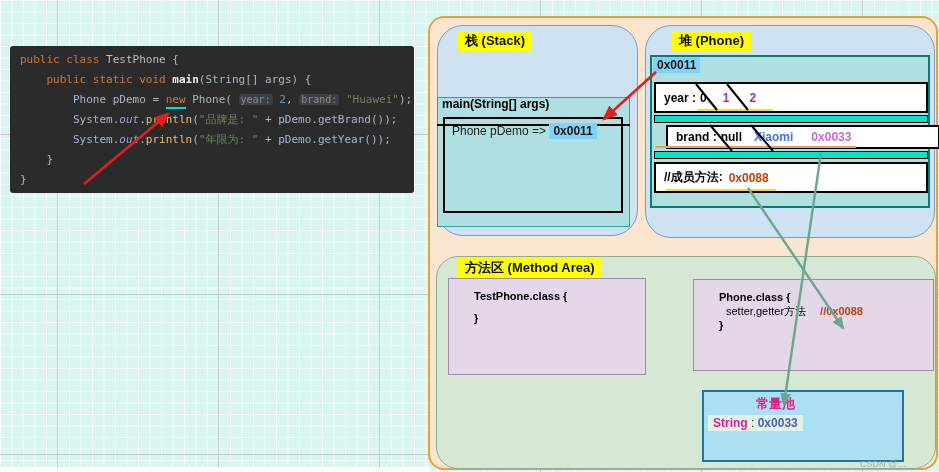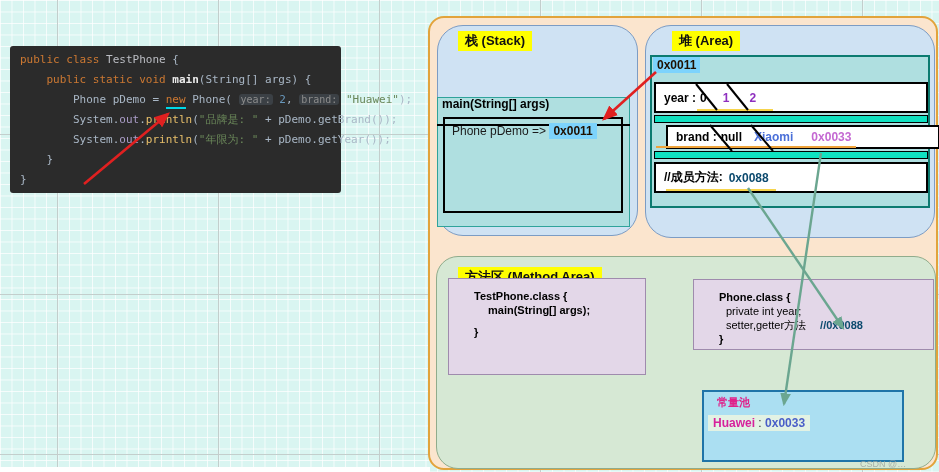--- a/index.html
+++ b/index.html
@@ -17,36 +17,36 @@
       linear-gradient(90deg,#C3CECC 1px,transparent 1px),
       linear-gradient(rgba(255,255,255,.75) 1px,transparent 1px),
       linear-gradient(90deg,rgba(255,255,255,.75) 1px,transparent 1px);
     background-size:161px 160px,161px 160px,11.5px 11.5px,11.5px 11.5px;
     background-position:0 -26px,57px 0,0 0,0 0;
   }
   .bottom-white{position:absolute;left:0;top:467px;width:430px;height:5px;background:#fff;}
 
   
   .code-panel{
-    position:absolute;left:10px;top:46px;width:331px;height:147px;
+    position:absolute;left:10px;top:46px;width:404px;height:147px;
     background:#2B2B2B;border-radius:3px;
     font-family:"DejaVu Sans Mono","Liberation Mono",monospace;
     font-size:11px;line-height:20px;padding:4px 0 0 10px;box-sizing:border-box;
     white-space:pre;color:#A9B7C6;
   }
   .code-line{height:20px;}
   .tok-kw{color:#CC7832;}
   .tok-cls{color:#BCBEC4;}
   .tok-fn{color:#ECECEC;font-weight:bold;text-align:right;}
   .tok-pl{color:#A9B7C6;}
   .tok-new{color:#CC7832;border-bottom:2px solid #00D8E8;padding-bottom:1px;}
   .tok-hint{color:#8C8C8C;background:#3B4045;border-radius:3px;padding:0 2px;font-size:10px;}
   .tok-num{color:#6897BB;}
   .tok-str{color:#6A8759;}
-  .tok-fld{color:#AB9DC8;text-align:right;}
+  .tok-fld{color:#AB9DC8;font-style:italic;text-align:right;}
   .tok-call{color:#E8BF6A;}
 
   
   .memory-panel{
     position:absolute;left:428px;top:16px;width:510px;height:454px;
     background:#FBE5CE;border:2px solid #E2A33B;border-radius:16px;box-sizing:border-box;
   }
   .region-label{
     position:absolute;background:#FFFF00;color:#111;font-weight:bold;font-size:13px;
     padding:1px 7px;white-space:nowrap;
@@ -98,52 +98,52 @@
   .row-brand{top:125px;height:24px;margin-left:12px;}
   .row-methods{top:162px;height:31px;}
   .heap-sep{
     position:absolute;left:654px;width:274px;height:8px;background:#0FE2C1;
     border:1px solid #000;box-sizing:border-box;
   }
   .sep1{top:115px;} .sep2{top:151px;}
   .v-purple{color:#8E2FBF;}
   .v-blue{color:#4A6FD8;}
   .v-violet{color:#C468D2;}
-  .v-magenta{color:#0c4a6e;}
+  .v-magenta{color:#c2410c;}
   .ml16{margin-left:16px;} .ml20{margin-left:20px;} .ml12{margin-left:12px;}
   .ml18{margin-left:18px;} .ml6{margin-left:6px;} .ml4{margin-left:4px;}
   .underline-bar{position:absolute;height:2px;}
   .u-year{left:697px;top:109px;width:76px;background:#F6D44C;}
   .u-brand{left:656px;top:146px;width:200px;background:#EFA43B;}
   .u-methods{left:666px;top:189px;width:110px;background:#F6D44C;}
 
   
   .method-region{
     position:absolute;left:436px;top:256px;width:500px;height:213px;
     background:#D6E8D4;border:1.5px solid #90AC8C;border-radius:22px;box-sizing:border-box;
   }
-  .method-title{left:458px;top:267px;}
+  .method-title{left:458px;top:258px;}
   .class-box{
     position:absolute;background:#E3D7E8;border:1.5px solid #9F8BAD;box-sizing:border-box;
     font-size:11px;color:#000;padding:10px 0 0 18px;white-space:nowrap;
   }
   .testphone-box{left:448px;top:278px;width:198px;height:97px;}
-  .phone-box{left:693px;top:279px;width:241px;height:71px;}
+  .phone-box{left:693px;top:279px;width:241px;height:92px;}
   .cls-line{line-height:14px;}
   .cls-bold{font-weight:bold;margin-left:7px;}
   .cls-indent{padding-left:14px;}
   .cls-gap{height:8px;}
 
   
   .pool-box{
     position:absolute;left:702px;top:390px;width:202px;height:72px;
     background:#ABDFF2;border:2px solid #1F74A8;box-sizing:border-box;
   }
   .pool-title{
-    position:absolute;left:717px;top:395px;font-size:11px;font-weight:bold;color:#E0218A;
+    position:absolute;left:756px;top:395px;font-size:13px;font-weight:bold;color:#E0218A;
   }
   .pool-entry{
     position:absolute;left:708px;top:415px;font-size:12px;background:#E2F2E4;
     padding:1px 5px;white-space:nowrap;
   }
   .pool-name{color:#D6219C;font-weight:bold;}
   .pool-sep{color:#333;}
   .pool-value{color:#4A5FC8;font-weight:bold;}
 
   
@@ -167,21 +167,21 @@
 <div class="stack-region"></div>
 <div class="region-label stack-title">栈 (Stack)</div>
 <div class="stack-teal"></div>
 <div class="stack-frame-title">main(String[] args)</div>
 <div class="stack-frame-box"></div>
 <div class="stack-variable">
   <span>Phone pDemo =&gt; </span><span class="addr-chip">0x0011</span>
 </div>
 
 <div class="heap-region"></div>
-<div class="region-label heap-title">堆 (Area)</div>
+<div class="region-label heap-title">堆 (Phone)</div>
 <div class="heap-teal"></div>
 <div class="addr-chip heap-addr">0x0011</div>
 
 <div class="heap-row row-year">
   <span>year :</span>
   <span class="ml4">0</span>
   <span class="v-purple ml16">1</span>
   <span class="v-purple ml20">2</span>
 </div>
 <div class="heap-sep sep1"></div>
@@ -198,36 +198,34 @@
 </div>
 <div class="underline-bar u-year"></div>
 <div class="underline-bar u-brand"></div>
 <div class="underline-bar u-methods"></div>
 
 <div class="method-region"></div>
 <div class="region-label method-title">方法区 (Method Area)</div>
 
 <div class="class-box testphone-box">
   <div class="cls-line cls-bold">TestPhone.class {</div>
-  <div class="cls-line cls-bold cls-indent">main(String[] args);</div>
   <div class="cls-gap"></div>
   <div class="cls-line cls-bold">}</div>
 </div>
 
 <div class="class-box phone-box">
   <div class="cls-line cls-bold">Phone.class {</div>
-  <div class="cls-line cls-indent">private int year;</div>
   <div class="cls-line cls-indent"><span>setter,getter方法</span><span class="v-magenta cls-bold" style="margin-left:14px">//0x0088</span></div>
   <div class="cls-line cls-bold">}</div>
 </div>
 
 <div class="pool-box"></div>
 <div class="pool-title">常量池</div>
 <div class="pool-entry">
-  <span class="pool-name">Huawei</span><span class="pool-sep"> : </span><span class="pool-value">0x0033</span>
+  <span class="pool-name">String</span><span class="pool-sep"> : </span><span class="pool-value">0x0033</span>
 </div>
 
 <svg class="overlay" width="939" height="472" viewBox="0 0 939 472">
   <defs>
     <marker id="arrR" markerWidth="6" markerHeight="5" refX="5" refY="2.5" orient="auto" markerUnits="strokeWidth">
       <path d="M0,0 L6,2.5 L0,5 Z" fill="#E02020"></path>
     </marker>
     <marker id="arrG" markerWidth="5.5" markerHeight="4.5" refX="4.5" refY="2.25" orient="auto" markerUnits="strokeWidth">
       <path d="M0,0 L5.5,2.25 L0,4.5 Z" fill="#6BA690"></path>
     </marker>

